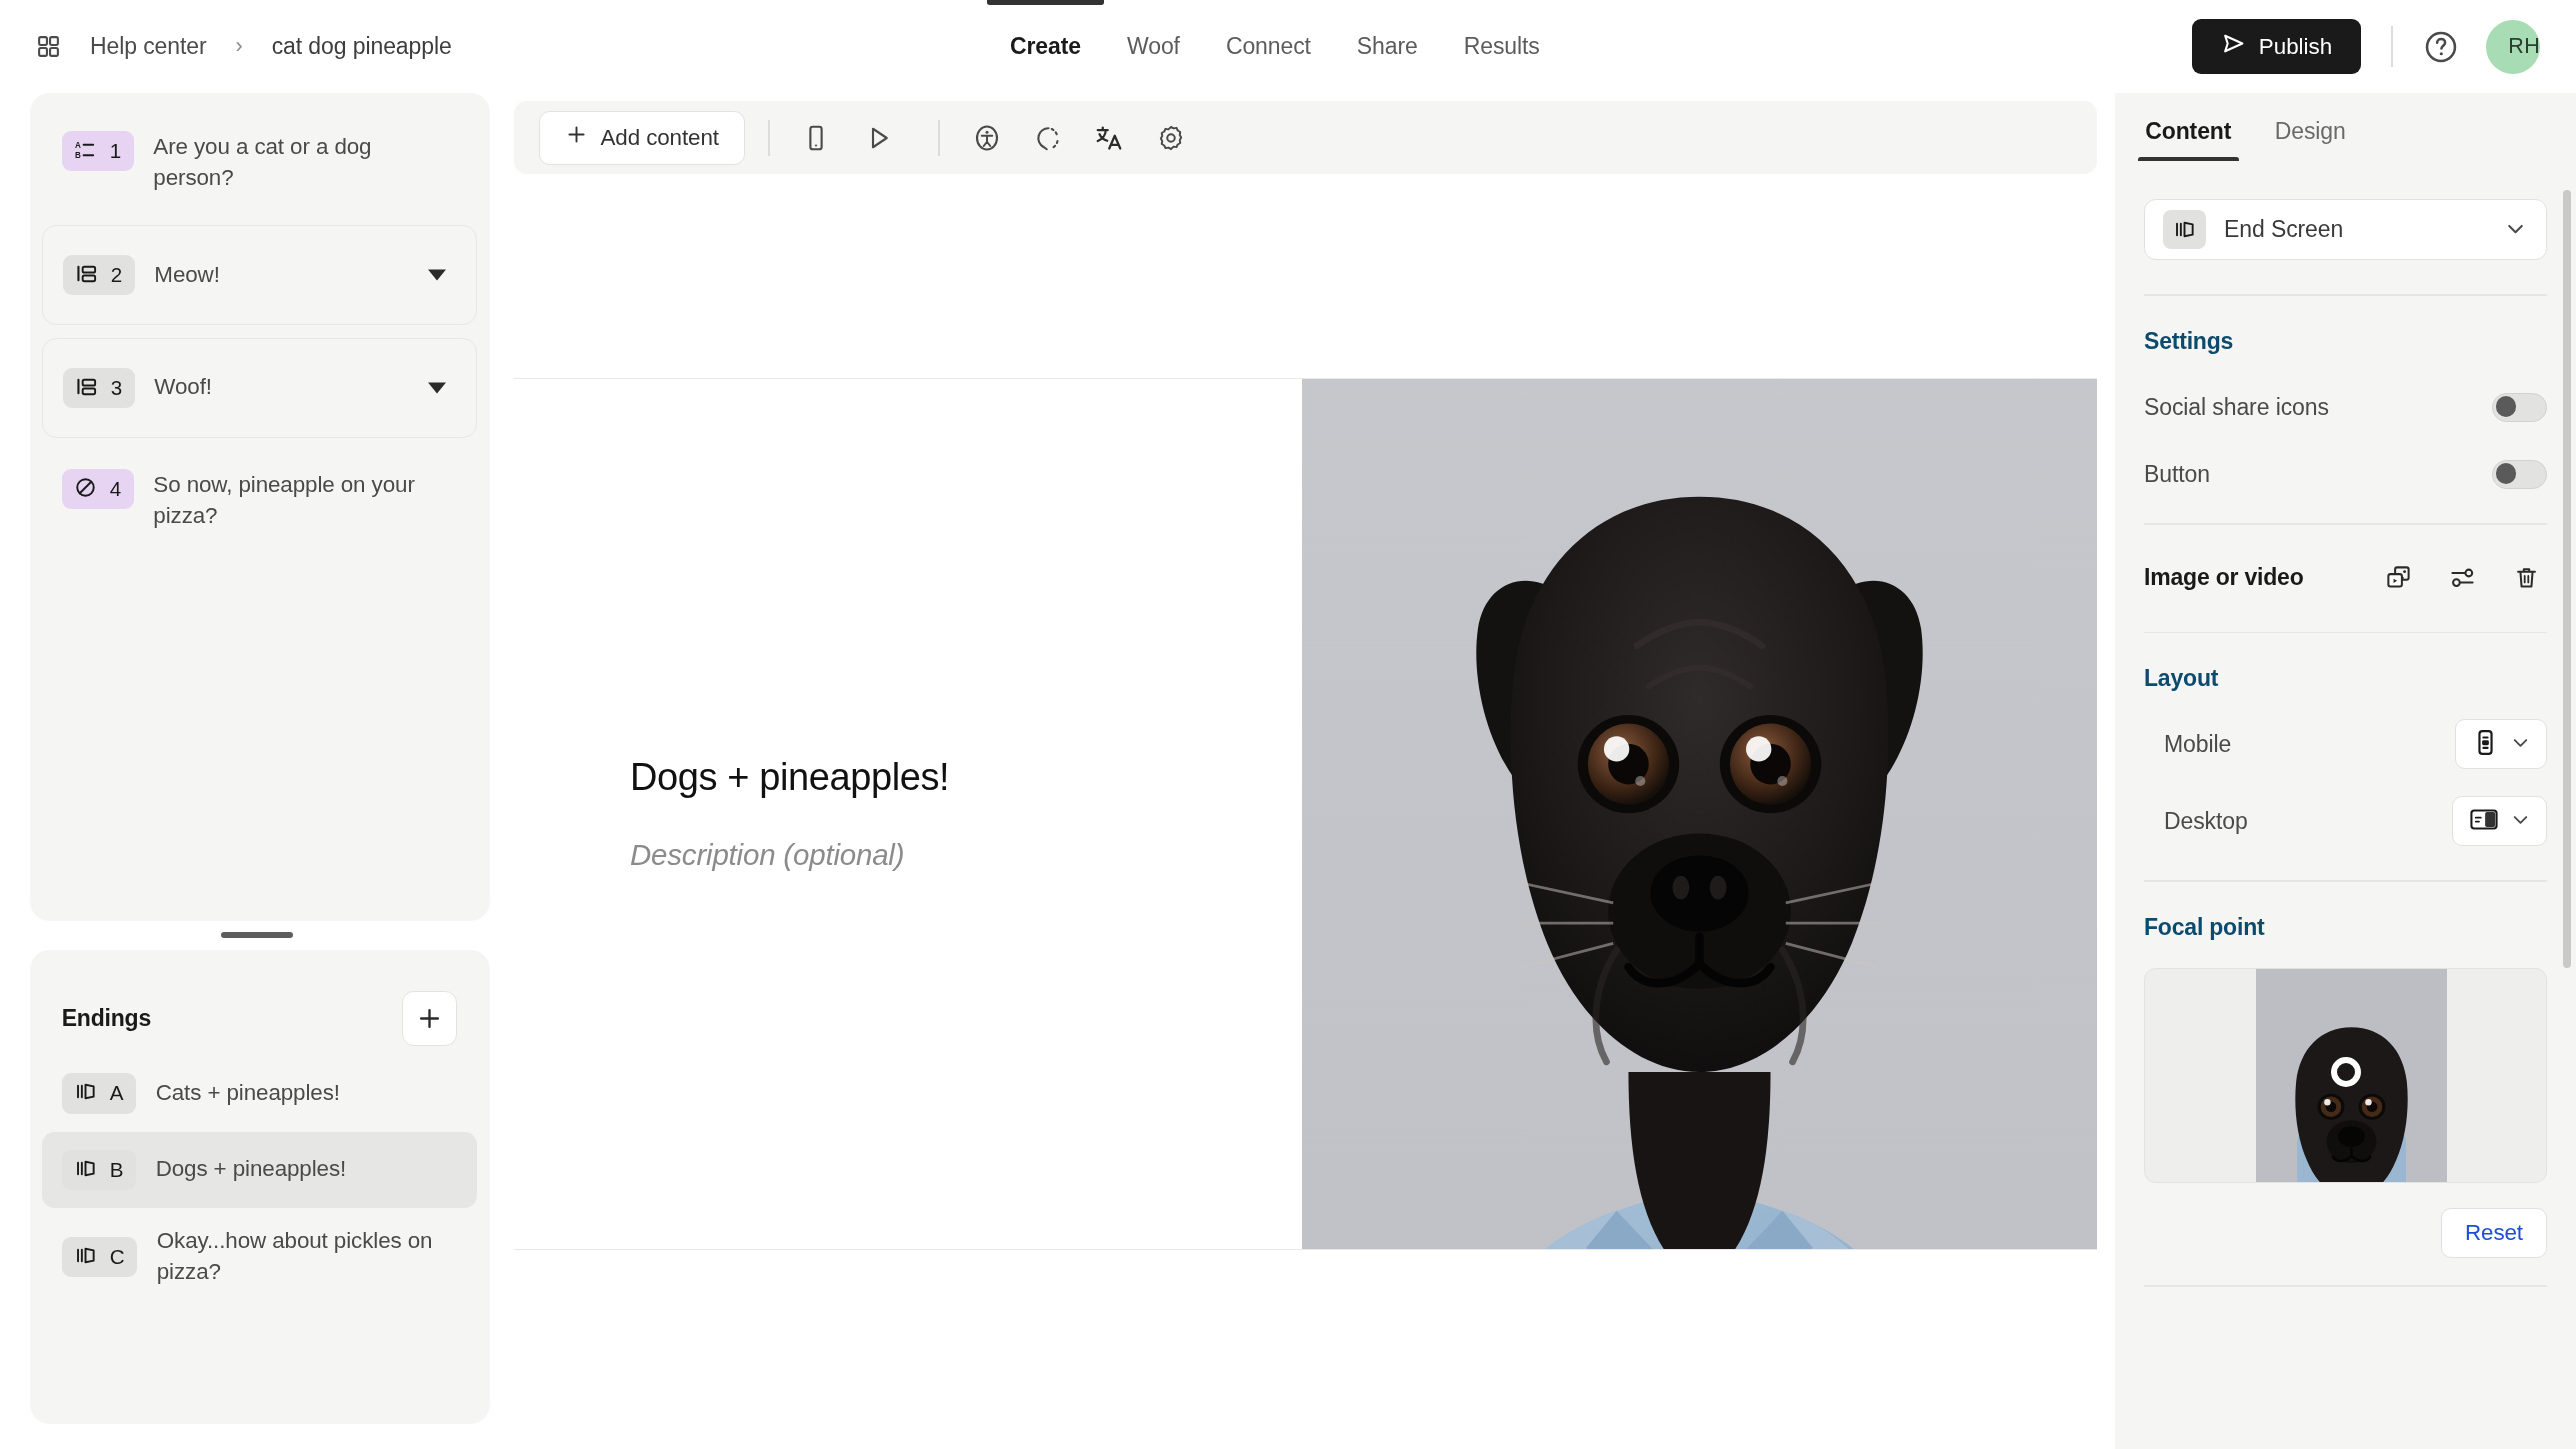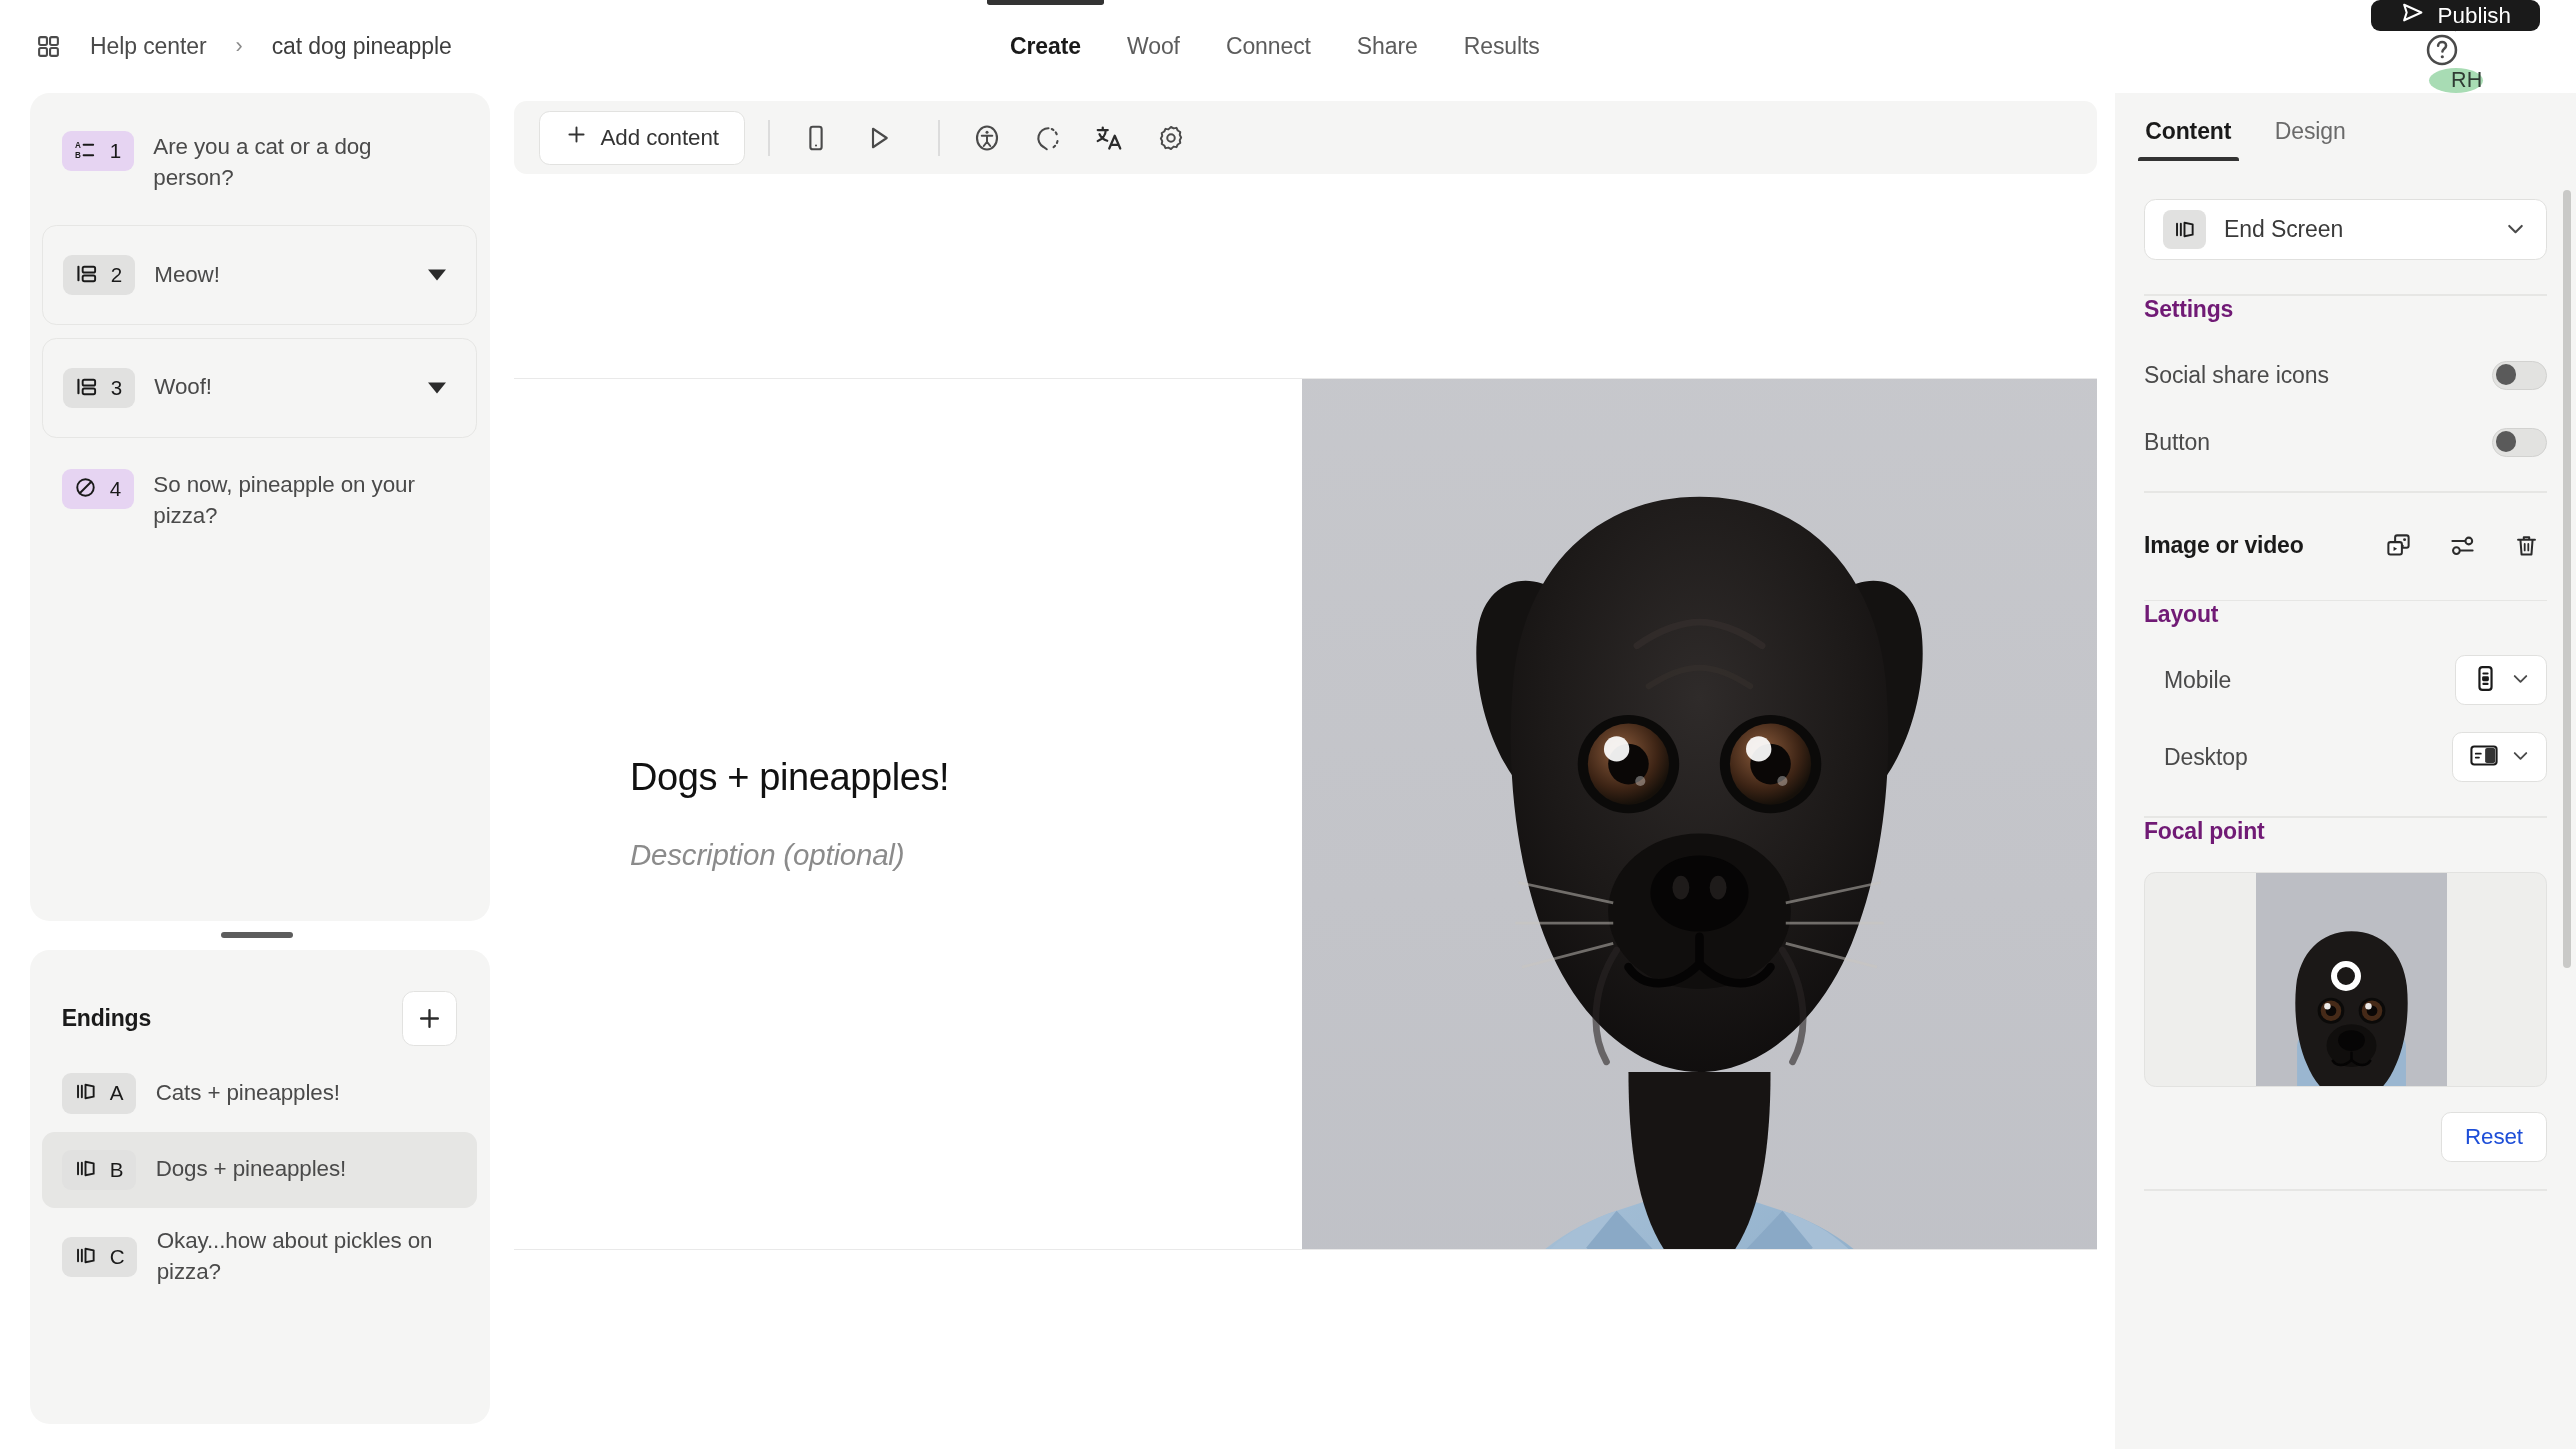--- a/index.html
+++ b/index.html
@@ -39,21 +39,21 @@
     letter-spacing: -0.1px;
   }
   .nav-tab.active { color: #1a1a1a; font-weight: bold; }
   .nav-tab.active::before {
     content: ""; position: absolute; top: 0; left: 0; right: 0; height: 4.5px;
     background: #333333; border-radius: 0 0 2.7px 2.7px;
   }
 
   .topright {
     position: absolute; right: 36px; top: 0; height: 93px;
-    display: flex; align-items: center; gap: 0; flex-direction: column;
+    display: flex; align-items: center; gap: 0;
   }
   .publish-btn {
     display: flex; align-items: center; gap: 12.5px;
     background: #1a1a1a; color: #ffffff;
     height: 55px; padding: 0 29px; border-radius: 9px;
     font-size: 22.4px; cursor: pointer; border: none;
     font-family: "Liberation Sans", sans-serif;
   }
   .vdivider { width: 1.8px; height: 41px; background: #dcdcdc; margin: 0 30px; }
   .help-btn { width: 36px; height: 36px; cursor: pointer; margin-right: 27px; }
@@ -189,22 +189,22 @@
     height: 61px; padding: 0 18px; margin-top: 38px; cursor: pointer;
   }
   .sel-icon {
     width: 43px; height: 39px; border-radius: 8px; background: #e1e1e0;
     display: flex; align-items: center; justify-content: center; flex: 0 0 auto;
   }
   .sel-label { font-size: 23px; color: #3a3a3a; flex: 1 1 auto; letter-spacing: -0.1px; }
 
   .hr { height: 1.8px; background: #e6e6e4; margin: 34px 0 0 0; }
   .sec-title {
-    font-size: 23px; color: #701a75; font-weight: bold;
-    letter-spacing: -0.2px;
+    font-size: 23px; color: #0c4a6e; font-weight: bold;
+    margin-top: 32px; letter-spacing: -0.2px;
   }
   .setting-row {
     display: flex; align-items: center; justify-content: space-between;
     margin-top: 38px;
     gap: 16px;
   }
   .set-label { font-size: 23px; color: #4a4a4a; letter-spacing: -0.1px; }
   .toggle {
     width: 55px; height: 29px; border-radius: 14.3px; background: #e2e2e0;
     border: 1.3px solid #d2d2d0; position: relative; cursor: pointer; flex: 0 0 auto;

